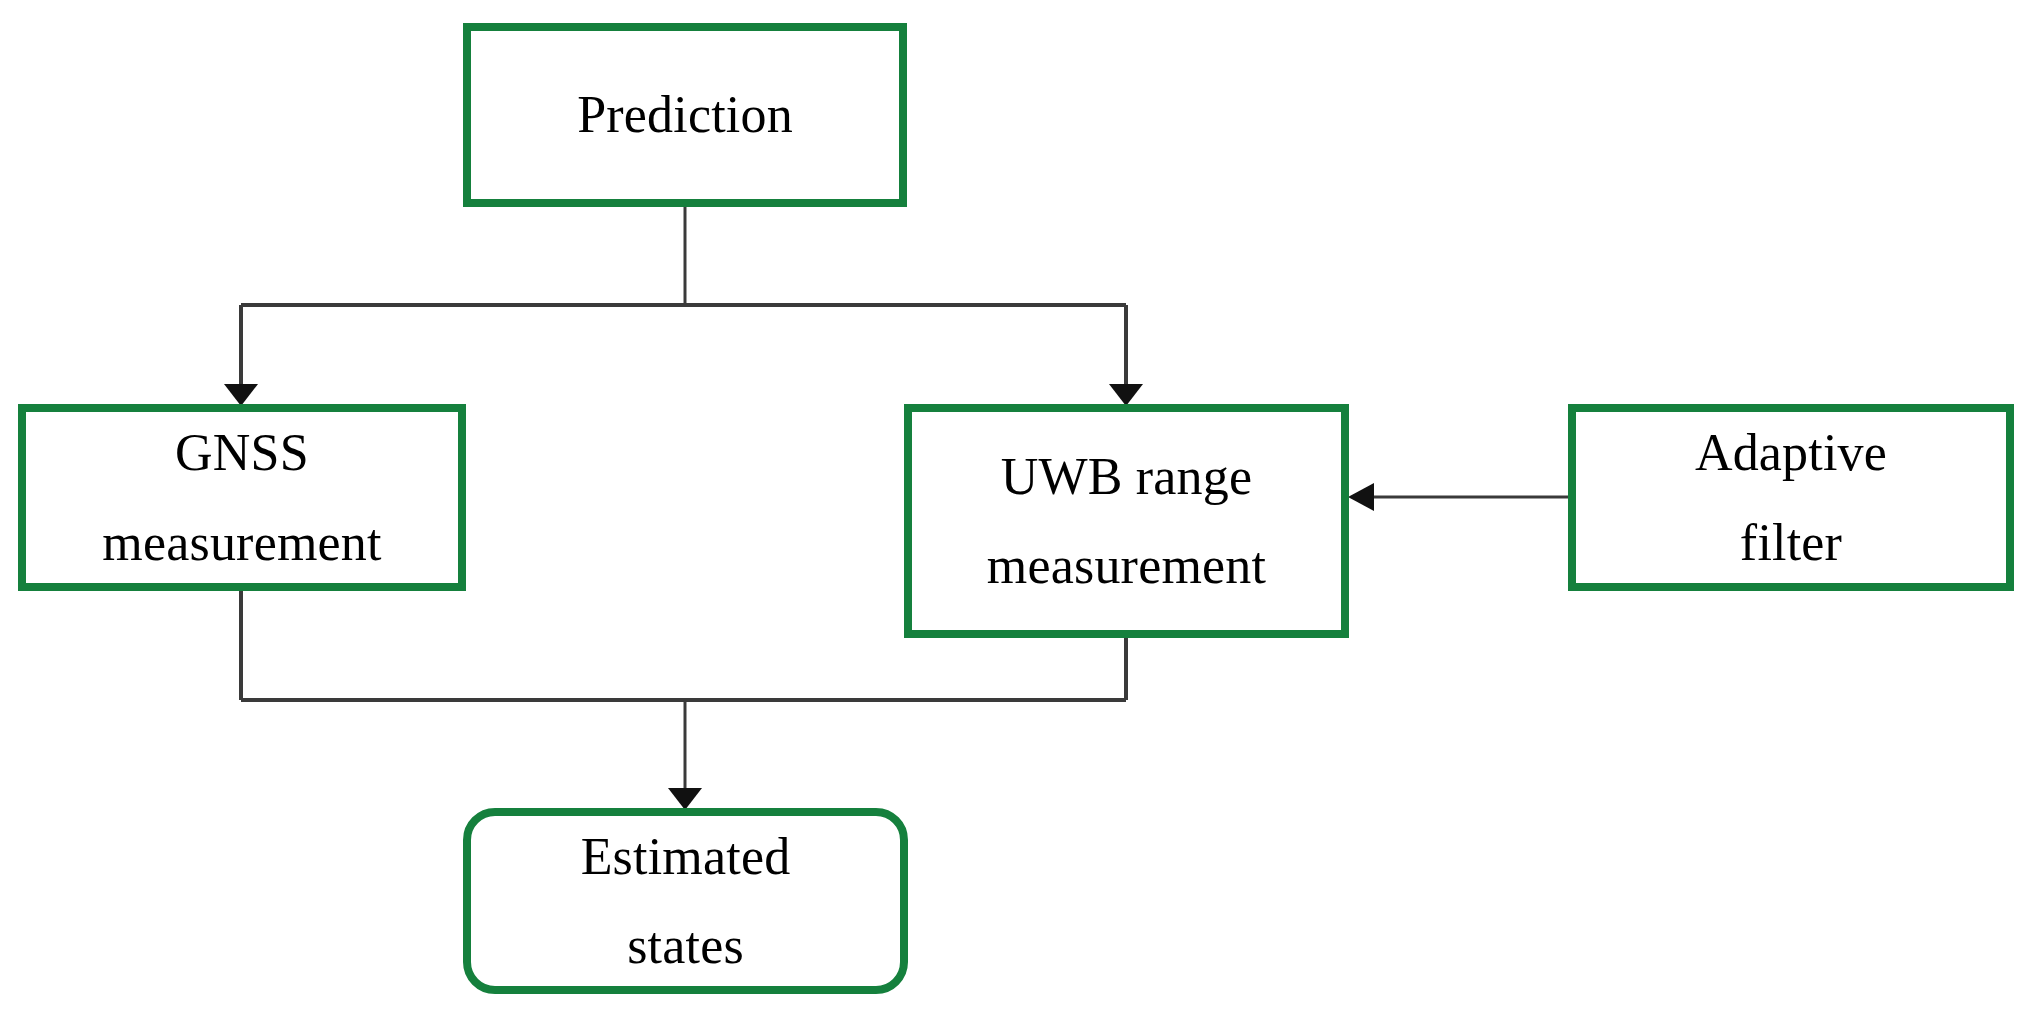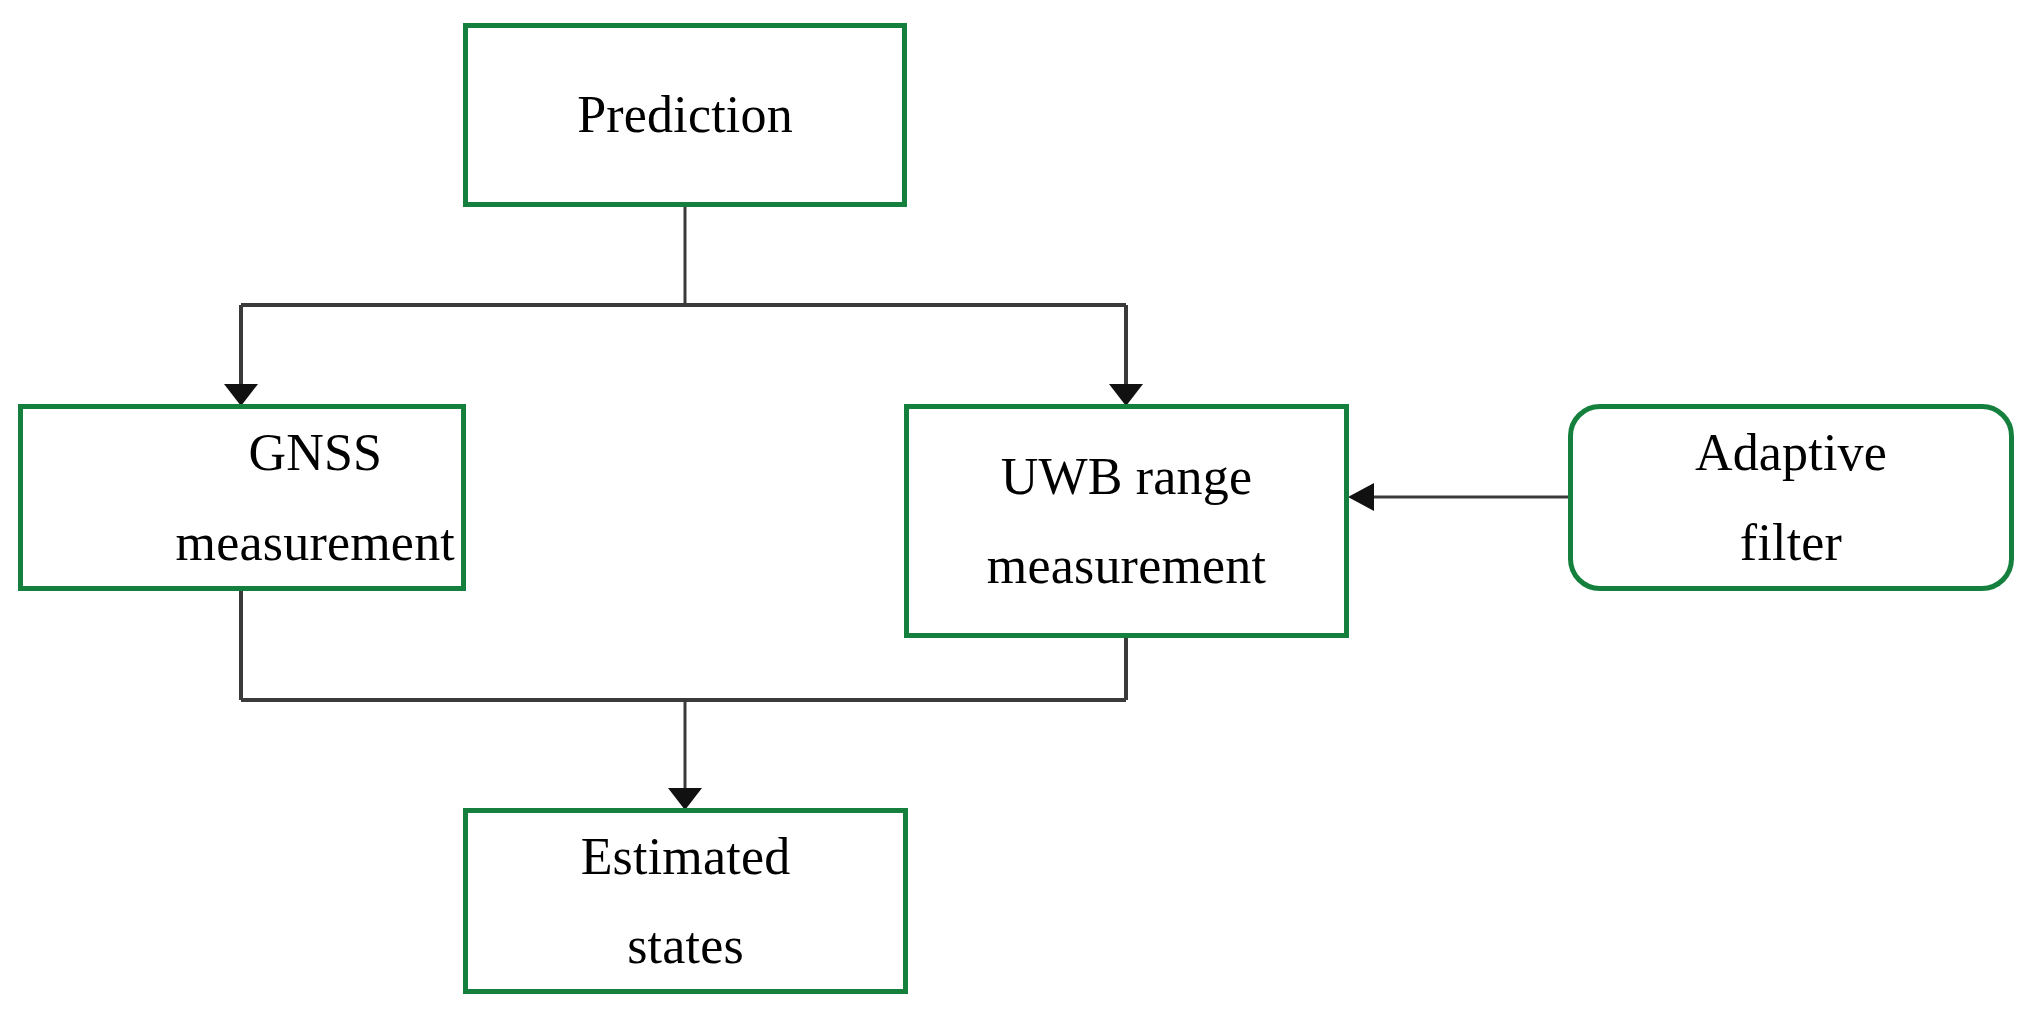--- a/index.html
+++ b/index.html
@@ -22,21 +22,21 @@
     position: absolute;
     left: 0;
     top: 0;
     width: 2032px;
     height: 1020px;
   }
   .node-box {
     position: absolute;
     box-sizing: border-box;
     background: #ffffff;
-    border: 5px solid #15803d;
+    border: 8px solid #15803d;
     display: flex;
     align-items: center;
     justify-content: center;
     text-align: center;
     z-index: 3;
   }
   .node-label {
     font-family: "Liberation Serif", "DejaVu Serif", serif;
     font-size: 52px;
     line-height: 1.0;
@@ -44,24 +44,24 @@
     letter-spacing: 0.2px;
     white-space: pre-line;
     padding: 0 6px;
   }
   .node-label.two-line {
     line-height: 1.72;
   }
 
   
   #box-prediction      { left: 463px;  top: 23px;  width: 444px; height: 184px; }
-  #box-gnss            { left: 18px;   top: 404px; width: 448px; height: 187px; justify-content: flex-end; }
+  #box-gnss            { left: 18px;   top: 404px; width: 448px; height: 187px; }
   #box-uwb             { left: 904px;  top: 404px; width: 445px; height: 234px; }
-  #box-adaptive-filter { left: 1568px; top: 404px; width: 446px; height: 187px; border-radius: 32px; }
-  #box-estimated       { left: 463px;  top: 808px; width: 445px; height: 186px; }
+  #box-adaptive-filter { left: 1568px; top: 404px; width: 446px; height: 187px; }
+  #box-estimated       { left: 463px;  top: 808px; width: 445px; height: 186px; border-radius: 32px; }
 </style>
 </head>
 <body>
 
 <div id="diagram-root">
 
   <svg class="flow-svg" viewBox="0 0 2032 1020" preserveAspectRatio="none">
     <defs>
       <marker id="arrow-down" markerWidth="16" markerHeight="14" refX="8" refY="13" orient="auto-start-reverse" markerUnits="userSpaceOnUse">
         <path d="M0,0 L16,0 L8,14 Z" fill="#111111"></path>

